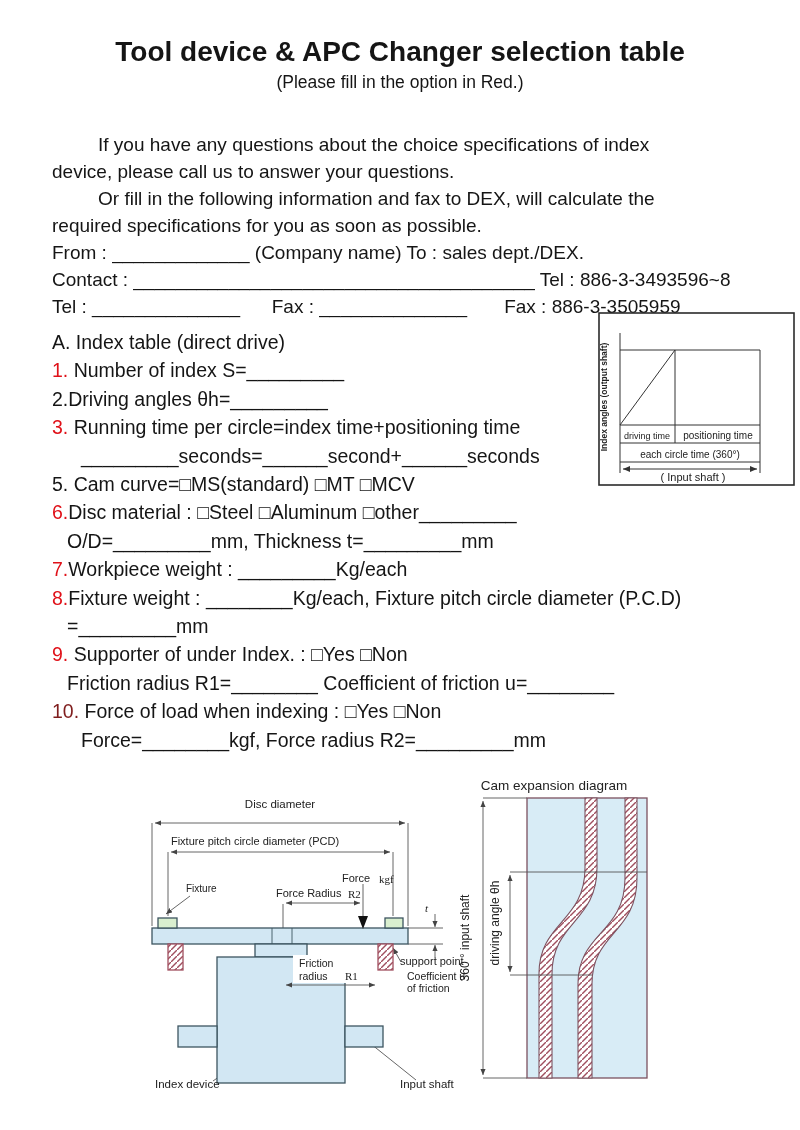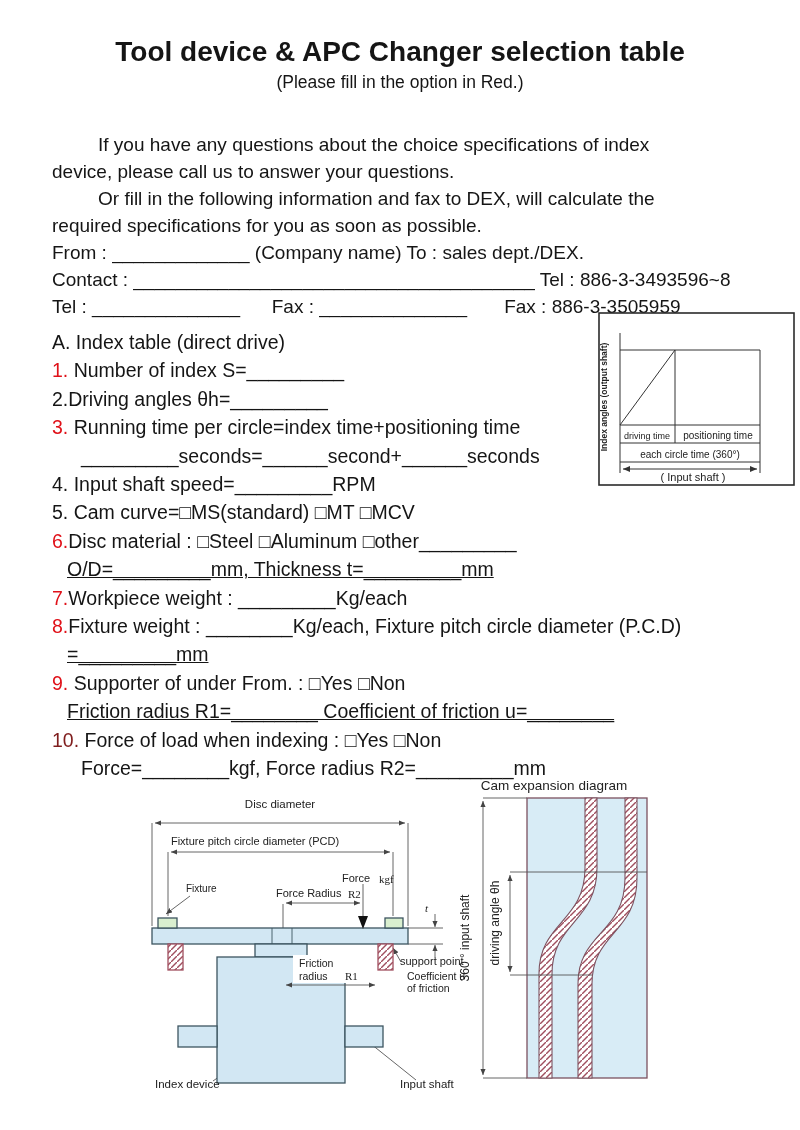--- a/index.html
+++ b/index.html
@@ -7,21 +7,21 @@
         font-family:"Liberation Sans",sans-serif;color:#151515;}
   .header{position:absolute;top:36px;left:0;width:800px;text-align:center;}
   .title{font-size:28px;font-weight:bold;}
   .subtitle{font-size:17.5px;margin-top:4px;}
   .intro{position:absolute;left:52px;top:131px;font-size:19px;line-height:27px;}
   .line{white-space:pre;}
   .line.indent{padding-left:46px;}
   .form{position:absolute;left:52px;top:320px;font-size:19.5px;line-height:28.4px;margin-top:8px;}
   .frow{white-space:pre;}
   .frow .fnum{white-space:pre;}
-  .frow.ind-sm{padding-left:15px;text-decoration:underline;}
+  .frow.ind-sm{padding-left:15px;}
   .frow.ind-lg{padding-left:29px;}
   svg{position:absolute;}
   svg text{font-family:"Liberation Sans",sans-serif;fill:#222;}
   svg text.ser{font-family:"Liberation Serif",serif;}
   .graph{left:598px;top:312px;}
   .disc{left:45px;top:788px;}
   .cam{left:450px;top:772px;}
 </style>
 </head>
 <body>
@@ -42,28 +42,27 @@
     <div class="line">Contact : ______________________________________ Tel : 886-3-3493596~8</div>
     <div class="line">Tel : ______________      Fax : ______________       Fax : 886-3-3505959</div>
   </div>
 
   <div class="form">
     <div class="frow"><span class="fnum" style="color: rgb(21, 21, 21);">A.</span><span> Index table (direct drive)</span></div>
     <div class="frow"><span class="fnum" style="color: rgb(224, 17, 25);">1.</span><span> Number of index S=_________</span></div>
     <div class="frow"><span class="fnum" style="color: rgb(21, 21, 21);">2.</span><span>Driving angles θh=_________</span></div>
     <div class="frow"><span class="fnum" style="color: rgb(224, 17, 25);">3.</span><span> Running time per circle=index time+positioning time</span></div>
     <div class="frow ind-lg"><span class="fnum" style="color: rgb(21, 21, 21);"></span><span>_________seconds=______second+______seconds</span></div>
-    <div class="frow"><span class="fnum" style="color: rgb(21, 21, 21);">4.</span><span> Input shaft speed=_________RPM</span></div>
     <div class="frow"><span class="fnum" style="color: rgb(21, 21, 21);">5.</span><span> Cam curve=□MS(standard) □MT □MCV</span></div>
     <div class="frow"><span class="fnum" style="color: rgb(224, 17, 25);">6.</span><span>Disc material : □Steel □Aluminum □other_________</span></div>
     <div class="frow ind-sm"><span class="fnum" style="color: rgb(21, 21, 21);"></span><span>O/D=_________mm, Thickness t=_________mm</span></div>
     <div class="frow"><span class="fnum" style="color: rgb(224, 17, 25);">7.</span><span>Workpiece weight : _________Kg/each</span></div>
     <div class="frow"><span class="fnum" style="color: rgb(224, 17, 25);">8.</span><span>Fixture weight : ________Kg/each, Fixture pitch circle diameter (P.C.D)</span></div>
     <div class="frow ind-sm"><span class="fnum" style="color: rgb(21, 21, 21);"></span><span>=_________mm</span></div>
-    <div class="frow"><span class="fnum" style="color: rgb(224, 17, 25);">9.</span><span> Supporter of under From. : □Yes □Non</span></div>
+    <div class="frow"><span class="fnum" style="color: rgb(224, 17, 25);">9.</span><span> Supporter of under Index. : □Yes □Non</span></div>
     <div class="frow ind-sm"><span class="fnum" style="color: rgb(21, 21, 21);"></span><span>Friction radius R1=________ Coefficient of friction u=________</span></div>
     <div class="frow"><span class="fnum" style="color: #7f1d1d;">10.</span><span> Force of load when indexing : □Yes □Non</span></div>
     <div class="frow ind-lg"><span class="fnum" style="color: rgb(21, 21, 21);"></span><span>Force=________kgf, Force radius R2=_________mm</span></div>
   </div>
 
   <svg class="graph" width="197" height="174" viewBox="0 0 197 174">
     <defs>
       <marker id="ga" orient="auto" markerWidth="10" markerHeight="8" refX="7" refY="3">
           <path d="M0,0L7,3L0,6Z" fill="#333"></path>
         </marker>

